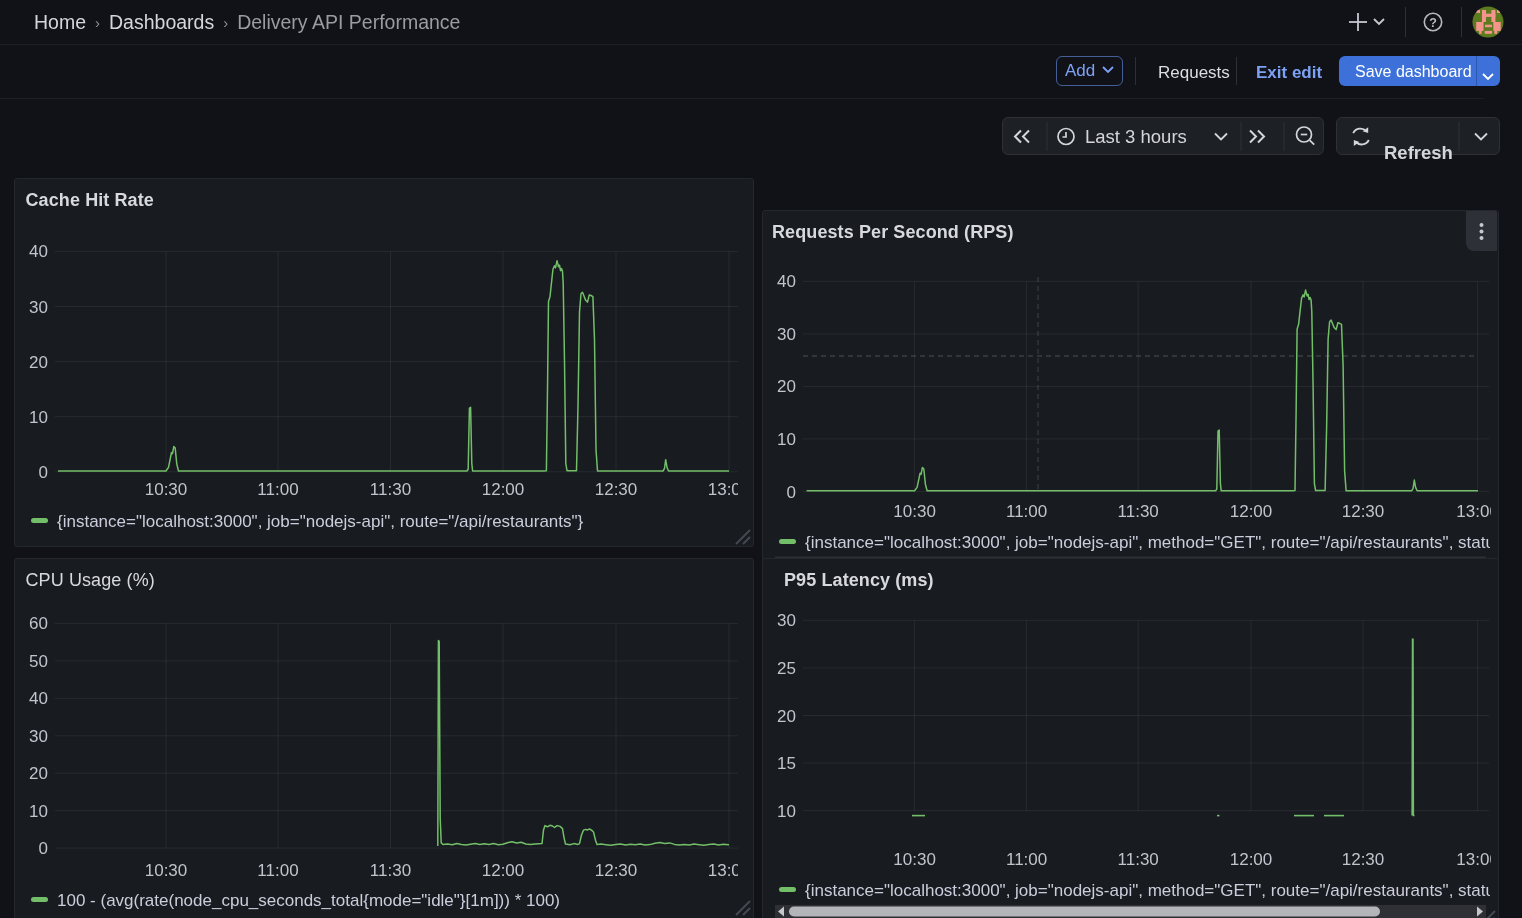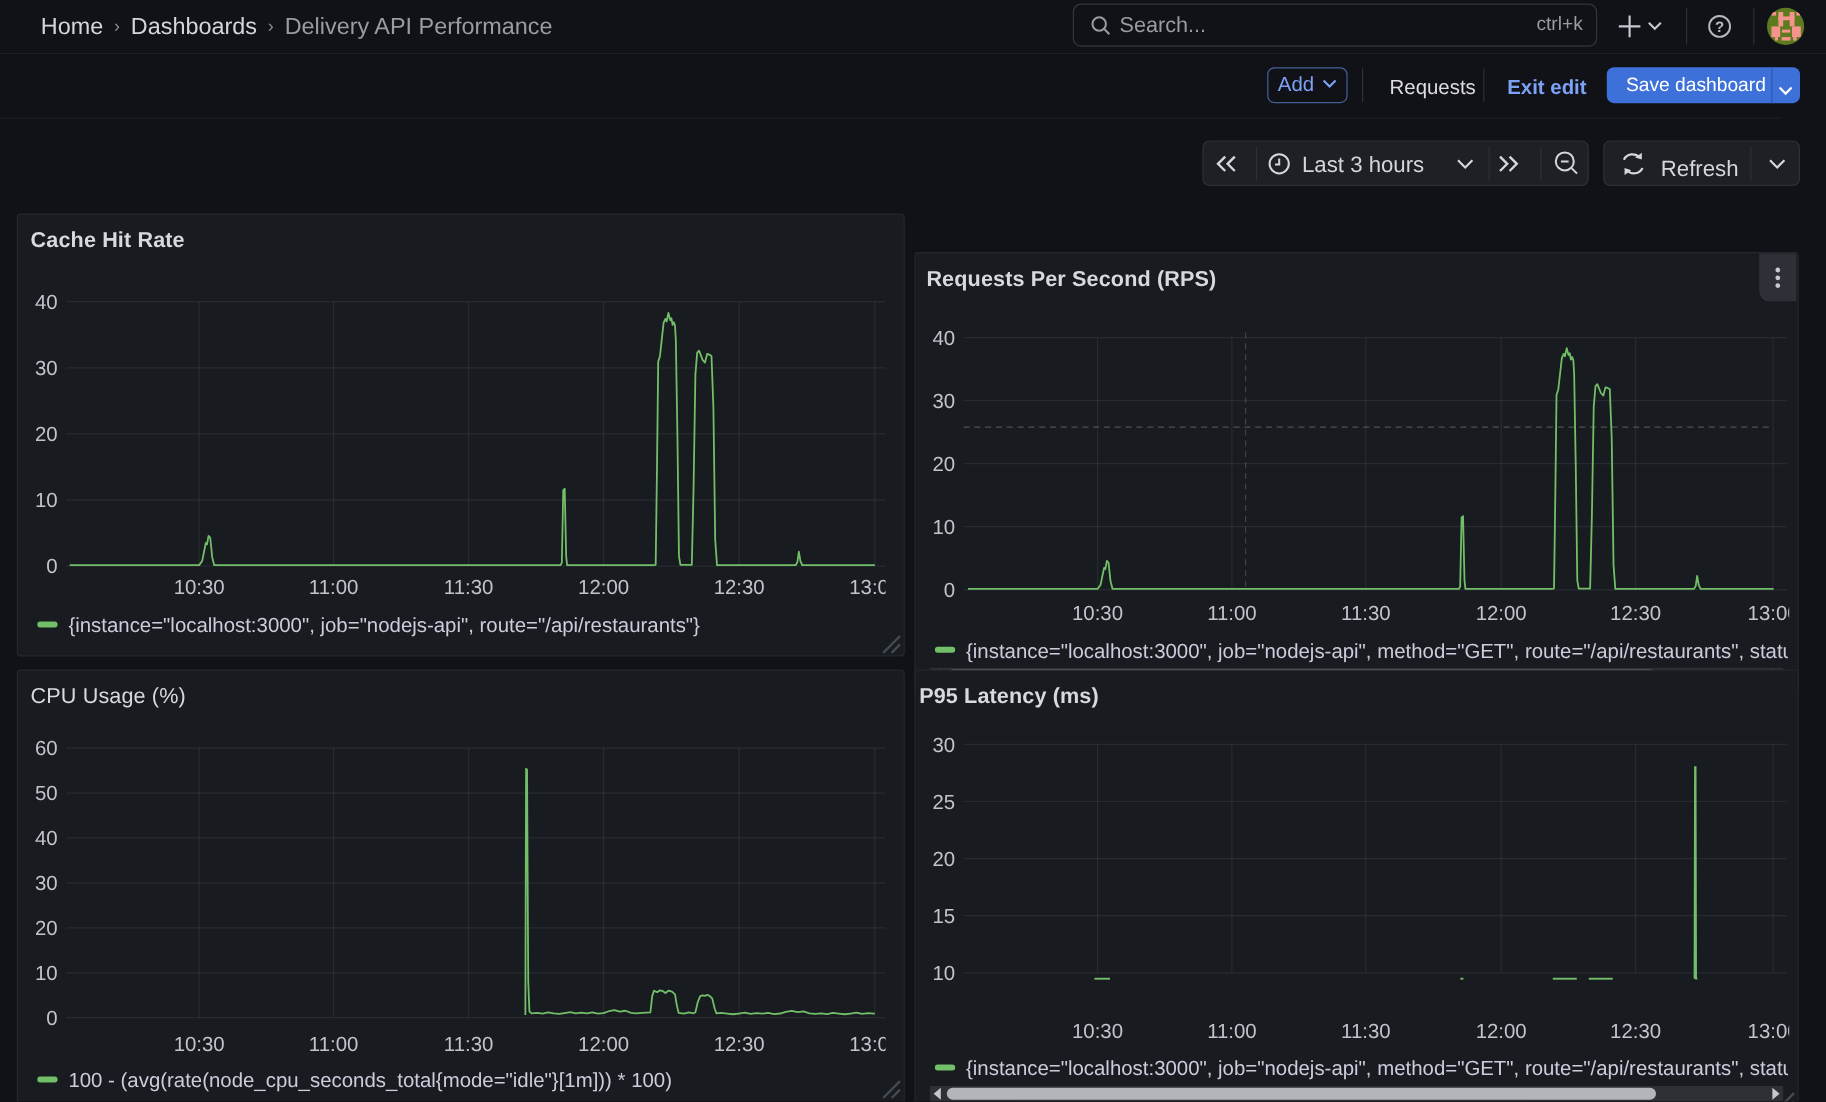--- a/index.html
+++ b/index.html
@@ -5,28 +5,20 @@
 </style></head>
 <body>
 
 <div style="position:absolute;left:0;top:0;width:1522px;height:44px;background:#111217;border-bottom:1px solid #1d1f25;">
   <div style="position:absolute;left:34px;top:0;height:44px;display:flex;align-items:center;font-size:19.5px;color:#d5d6db;">
     <span>Home</span>
       <span style="color:#8e8f96;font-size:15px;margin:0 9px;">›</span>
       <span>Dashboards</span>
       <span style="color:#8e8f96;font-size:15px;margin:0 9px;">›</span>
       <span style="color:#9a9ba3;">Delivery API Performance</span>
-  </div>
-  <div style="position:absolute;left:894px;top:3px;width:437px;height:36px;border:1px solid #34363d;border-radius:7px;box-sizing:border-box;background:#111217;">
-    <svg width="17" height="17" style="position:absolute;left:14px;top:9px;">
-        <circle cx="7" cy="7" r="5.6" fill="none" stroke="#9a9ba3" stroke-width="1.7"></circle>
-        <line x1="11.2" y1="11.2" x2="15.5" y2="15.5" stroke="#9a9ba3" stroke-width="1.7"></line>
-      </svg>
-    <span style="position:absolute;left:38px;top:7px;font-size:18px;color:#9a9ba3;">Search...</span>
-    <span style="position:absolute;right:11px;top:8px;font-size:16px;color:#9a9ba3;">ctrl+k</span>
   </div>
   <svg width="22" height="22" style="position:absolute;left:1347px;top:11px;">
       <line x1="11" y1="2" x2="11" y2="20" stroke="#c7c8d1" stroke-width="1.8"></line>
       <line x1="2" y1="11" x2="20" y2="11" stroke="#c7c8d1" stroke-width="1.8"></line>
     </svg>
   <svg width="12" height="8" style="position:absolute;left:1373px;top:18px;">
       <path d="M 1 1 L 6 6 L 11 1" fill="none" stroke="#c7c8d1" stroke-width="1.8"></path>
     </svg>
   <div style="position:absolute;left:1405px;top:7px;width:1px;height:30px;background:#2e3036;"></div>
   <svg width="20" height="20" style="position:absolute;left:1423px;top:12px;">
@@ -100,21 +92,21 @@
   <svg width="164" height="38" style="position:absolute;left:0;top:0;">
     <g fill="none" stroke="#d5d6db" stroke-width="1.8">
       <path d="M 16.2 15.1 A 8 8 0 0 1 29.3 13.2"></path>
       <path d="M 31.8 22 A 8 8 0 0 1 18.7 23.9"></path>
     </g>
     <path d="M 31.2 9.2 L 31.2 15.0 L 25.6 13.2 Z" fill="#d5d6db"></path>
     <path d="M 16.8 27.9 L 16.8 22.1 L 22.4 23.9 Z" fill="#d5d6db"></path>
     <line x1="122" y1="4" x2="122" y2="33" stroke="#2e3036"></line>
     <path d="M 138 15.5 L 144 21.5 L 150 15.5" fill="none" stroke="#d5d6db" stroke-width="1.8"></path>
   </svg>
-  <span style="position:absolute;left:47px;top:12px;font-size:18.5px;font-weight:400;color:#d5d6db;">Refresh</span>
+  <span style="position:absolute;left:47px;top:24px;font-size:18.5px;font-weight:700;color:#d5d6db;">Refresh</span>
 </div>
 <div style="position:absolute;left:14px;top:178px;width:740px;height:369px;background:#181b1f;border:1px solid #25272e;border-radius:3px;box-sizing:border-box;overflow:hidden;">
     <div style="position:absolute;left:10.5px;top:11px;font-size:18px;font-weight:600;color:#d8d9df;letter-spacing:0.1px;">Cache Hit Rate</div>
     <svg width="723" height="369" style="position:absolute;left:0;top:0;" font-family="Liberation Sans, sans-serif">
       <line x1="40" y1="72.4" x2="723" y2="72.4" stroke="rgba(204,204,220,0.09)" stroke-width="1"></line>
       <line x1="40" y1="127.5" x2="723" y2="127.5" stroke="rgba(204,204,220,0.09)" stroke-width="1"></line>
       <line x1="40" y1="182.6" x2="723" y2="182.6" stroke="rgba(204,204,220,0.09)" stroke-width="1"></line>
       <line x1="40" y1="237.7" x2="723" y2="237.7" stroke="rgba(204,204,220,0.09)" stroke-width="1"></line>
       <line x1="40" y1="292.8" x2="723" y2="292.8" stroke="rgba(204,204,220,0.09)" stroke-width="1"></line>
       <line x1="151" y1="72.4" x2="151" y2="292.8" stroke="rgba(204,204,220,0.09)" stroke-width="1"></line>
@@ -239,21 +231,21 @@
       <text x="601" y="317" text-anchor="middle" font-size="17" fill="#c2c3cc">12:30</text>
       <text x="714" y="317" text-anchor="middle" font-size="17" fill="#c2c3cc">13:00</text>
     </svg>
     <svg width="738" height="360" style="position:absolute;left:0;top:0;">
       <line x1="721" y1="356" x2="735" y2="342" stroke="#454952" stroke-width="2"></line>
       <line x1="728" y1="356" x2="735" y2="349" stroke="#454952" stroke-width="2"></line>
     </svg>
     <div style="position:absolute;left:16px;top:331px;width:714px;overflow:hidden;white-space:nowrap;font-size:17px;color:#ccccdc;line-height:19px;"><span style="display:inline-block;width:17px;height:5px;border-radius:3px;background:#73bf69;vertical-align:middle;margin-right:9px;margin-top:-2px;"></span><span style="vertical-align:middle;">100 - (avg(rate(node_cpu_seconds_total{mode="idle"}[1m])) * 100)</span></div>
   </div>
 <div style="position:absolute;left:762px;top:558px;width:737px;height:369px;background:#181b1f;border:1px solid #25272e;border-radius:3px;box-sizing:border-box;overflow:hidden;">
-    <div style="position:absolute;left:3px;top:11px;font-size:18px;font-weight:600;color:#d8d9df;letter-spacing:0.1px;">P95 Latency (ms)</div>
+    <div style="position:absolute;left:21px;top:11px;font-size:18px;font-weight:600;color:#d8d9df;letter-spacing:0.1px;">P95 Latency (ms)</div>
     <svg width="728" height="360" style="position:absolute;left:0;top:0;" font-family="Liberation Sans, sans-serif">
       <line x1="40" y1="61.3" x2="726" y2="61.3" stroke="rgba(204,204,220,0.09)" stroke-width="1"></line>
       <line x1="40" y1="108.9" x2="726" y2="108.9" stroke="rgba(204,204,220,0.09)" stroke-width="1"></line>
       <line x1="40" y1="156.5" x2="726" y2="156.5" stroke="rgba(204,204,220,0.09)" stroke-width="1"></line>
       <line x1="40" y1="204.1" x2="726" y2="204.1" stroke="rgba(204,204,220,0.09)" stroke-width="1"></line>
       <line x1="40" y1="251.7" x2="726" y2="251.7" stroke="rgba(204,204,220,0.09)" stroke-width="1"></line>
       <line x1="151.6" y1="61.3" x2="151.6" y2="251.7" stroke="rgba(204,204,220,0.09)" stroke-width="1"></line>
       <line x1="263.6" y1="61.3" x2="263.6" y2="251.7" stroke="rgba(204,204,220,0.09)" stroke-width="1"></line>
       <line x1="375.2" y1="61.3" x2="375.2" y2="251.7" stroke="rgba(204,204,220,0.09)" stroke-width="1"></line>
       <line x1="488" y1="61.3" x2="488" y2="251.7" stroke="rgba(204,204,220,0.09)" stroke-width="1"></line>

